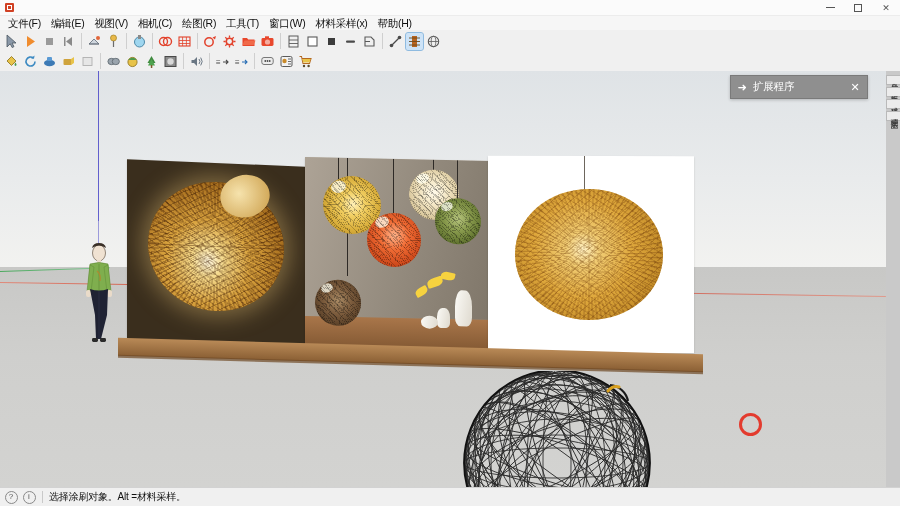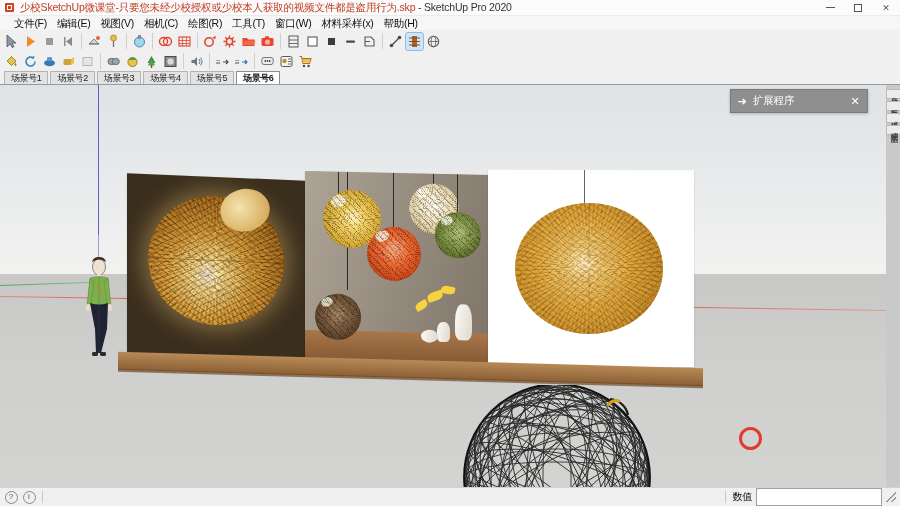--- a/index.html
+++ b/index.html
@@ -17,21 +17,21 @@
   .tb-icon .sq{position:absolute;left:1px;top:1px;width:9px;height:9px;background:#d14124;border-radius:1px;}
   .tb-icon .sq:after{content:"";position:absolute;left:2px;top:2px;width:5px;height:5px;border:1px solid #fff;box-sizing:border-box;}
   .tb-title{font-size:10.5px;color:#c23b22;white-space:nowrap;overflow:hidden;letter-spacing:-0.2px;}
   .tb-title .grey{color:#333;}
   .tb-ctrls{position:absolute;right:0;top:0;height:15px;display:flex;}
   .tb-btn{width:28px;height:15px;display:flex;align-items:center;justify-content:center;color:#555;font-size:9px;}
   .tb-bar{display:block;width:9px;height:1px;background:#555;}
   .tb-sq{display:block;width:8px;height:8px;border:1px solid #555;box-sizing:border-box;}
 
   
-  .menubar{height:14px;background:#f6f6f6;display:flex;align-items:center;padding-left:9px;flex:0 0 auto;}
+  .menubar{height:14px;background:#f6f6f6;display:flex;align-items:center;padding-left:3px;flex:0 0 auto;}
   .menu-item{font-size:10.5px;padding:0 5px;color:#111;white-space:nowrap;line-height:14px;letter-spacing:-0.3px;}
 
   
   .toolbars{background:#f0f0f0;flex:0 0 auto;padding-top:1px;}
   .tbrow{height:20px;display:flex;align-items:center;padding-left:2px;}
   .tsep{width:1px;height:16px;background:#cfcfcf;margin:0 3px;}
   .ticon{width:17px;height:17px;margin:0 1px;display:flex;align-items:center;justify-content:center;border-radius:2px;position:relative;}
   .ticon.sel{background:#cde3f7;outline:1px solid #8fbbe0;}
   .ticon svg{display:block;}
 
@@ -128,21 +128,20 @@
 </style>
 </head>
 <body>
 
 <div id="app">
 
   <div class="titlebar">
     <div class="tb-icon">
         <span class="sq"></span>
       </div>
-    <div class="tb-title"><span>少校SketchUp微课堂-只要您未经少校授权或少校本人获取的视频文件都是盗用行为.skp</span><span class="grey"> - SketchUp Pro 2020</span></div>
     <div class="tb-ctrls">
       <div class="tb-btn">
           <span class="tb-bar"></span>
         </div>
       <div class="tb-btn">
           <span class="tb-sq"></span>
         </div>
       <div class="tb-btn close">✕</div>
     </div>
   </div>
@@ -389,28 +388,20 @@
           <svg width="15" height="15">
             <path d="M1.5 2.5 H3.5 L5 9.5 H11.5 L13 4.5 H4" fill="none" stroke="#b5691f" stroke-width="1.1"></path>
             <path d="M4.3 5 H12.6 L11.6 8.6 H5.2 Z" fill="#e8c349"></path>
             <circle cx="6" cy="12" r="1.2" fill="#5a4a2a"></circle>
             <circle cx="10.6" cy="12" r="1.2" fill="#5a4a2a"></circle>
           </svg>
         </div>
       </div>
   </div>
 
-  <div class="scenetabs" id="scenetabs">
-      <div class="stab">场景号1</div>
-      <div class="stab">场景号2</div>
-      <div class="stab">场景号3</div>
-      <div class="stab">场景号4</div>
-      <div class="stab">场景号5</div>
-      <div class="stab active">场景号6</div>
-    </div>
 
   <div class="stage">
 
     <div class="viewport">
       <div class="sky"></div>
       <div class="ground"></div>
 
       <div class="axis-blue" style="left:98px;top:0px;height:150px;"></div>
       <div class="axis-blue" style="left:98px;top:150px;height:70px;opacity:.5;"></div>
       <div style="position:absolute;left:0;top:211px;width:886px;height:1px;background:linear-gradient(90deg,#e08878 0%,#d0604d 18%,#c0392b 50%,#e09a8c 100%);transform:rotate(0.9deg);transform-origin:0 0;"></div>
@@ -598,21 +589,16 @@
   </div>
 
   <div class="statusbar">
     <div class="sb-ico">
         <i>?</i>
       </div>
     <div class="sb-ico">
         <i>i</i>
       </div>
     <div class="sb-sep"></div>
-    <div class="sb-right">
-      <div class="sb-sep"></div>
-      <div class="sb-vcblabel">数值</div>
-      <input class="vcb" value="" style="">
-      <div class="resize-grip"></div>
-    </div>
+    <div class="sb-msg">选择涂刷对象。Alt =材料采样。</div>
   </div>
 
 </div>
 
 </body></html>

